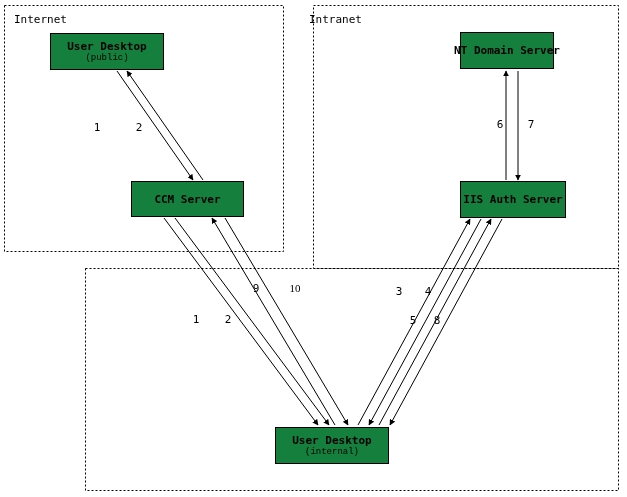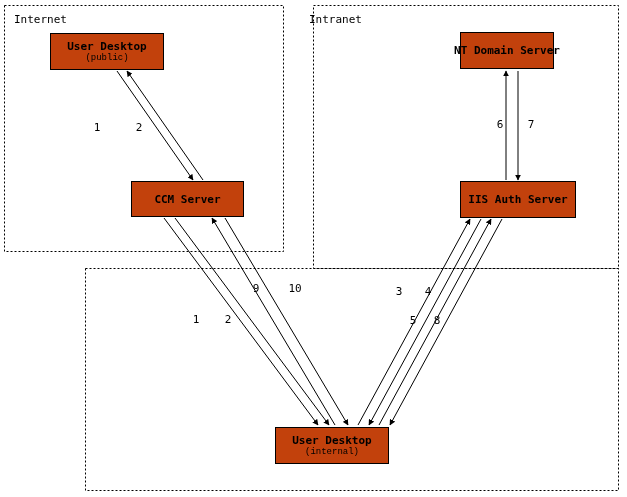--- a/index.html
+++ b/index.html
@@ -26,21 +26,21 @@
     position: absolute;
     font-family: "DejaVu Sans Mono", monospace;
     font-size: 11px;
     color: #000000;
     white-space: nowrap;
     letter-spacing: 0px;
   }
   .node-box {
     position: absolute;
     border: 1px solid #000000;
-    background: #c2410c;
+    background: #15803d;
     box-sizing: border-box;
     display: flex;
     flex-direction: column;
     align-items: center;
     justify-content: center;
   }
   .node-title {
     font-family: "DejaVu Sans Mono", monospace;
     font-size: 11px;
     font-weight: bold;
@@ -105,36 +105,36 @@
       <div class="node-box" style="left: 50px; top: 33px; width: 114px; height: 37px;">
         <div class="node-title">User Desktop</div>
         <div class="node-sub">(public)</div>
       </div>
       <div class="node-box" style="left: 131px; top: 181px; width: 113px; height: 36px; justify-content: center;">
         <div class="node-title">CCM Server</div>
       </div>
       <div class="node-box" style="left: 460px; top: 32px; width: 94px; height: 37px;">
         <div class="node-title">NT Domain Server</div>
       </div>
-      <div class="node-box" style="left: 460px; top: 181px; width: 116px; height: 37px;">
+      <div class="node-box" style="left: 460px; top: 181px; width: 106px; height: 37px;">
         <div class="node-title">IIS Auth Server</div>
       </div>
       <div class="node-box" style="left: 275px; top: 427px; width: 114px; height: 37px;">
         <div class="node-title">User Desktop</div>
         <div class="node-sub">(internal)</div>
       </div>
     </div>
 
   <div id="edge-labels">
       <div class="edge-label" style="left: 97px; top: 127px;">1</div>
       <div class="edge-label" style="left: 139px; top: 127px;">2</div>
       <div class="edge-label" style="left: 196px; top: 319px;">1</div>
       <div class="edge-label" style="left: 228px; top: 319px;">2</div>
       <div class="edge-label" style="left: 256px; top: 288px;">9</div>
-      <div class="edge-label" style="left: 295px; top: 288px;">10</div>
+      <div class="edge-label" style="left: 295px; top: 288px; font-family: Liberation Serif, serif;">10</div>
       <div class="edge-label" style="left: 500px; top: 124px;">6</div>
       <div class="edge-label" style="left: 531px; top: 124px;">7</div>
       <div class="edge-label" style="left: 399px; top: 291px;">3</div>
       <div class="edge-label" style="left: 428px; top: 291px;">4</div>
       <div class="edge-label" style="left: 413px; top: 320px;">5</div>
       <div class="edge-label" style="left: 437px; top: 320px;">8</div>
     </div>
 
 </div>
 

